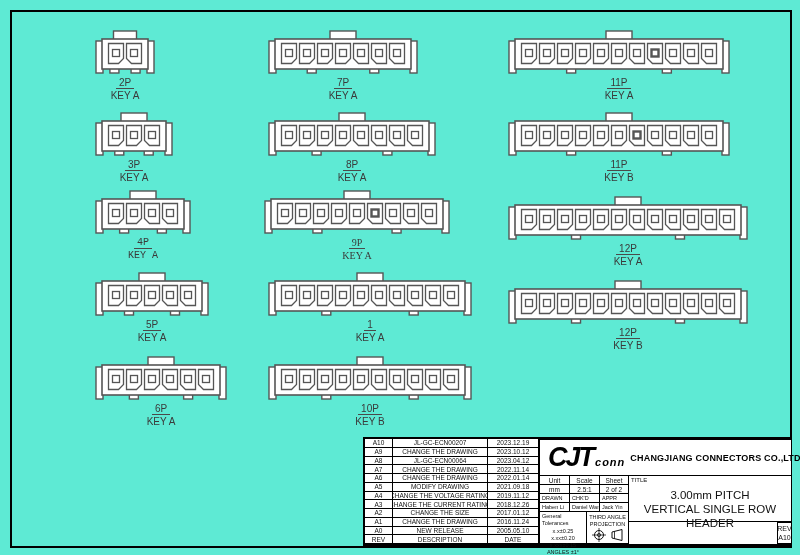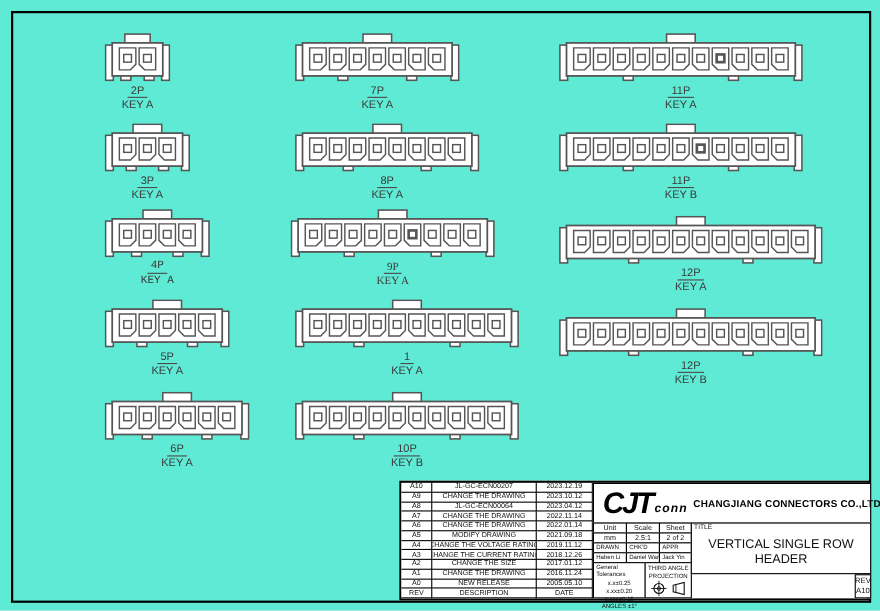--- a/index.html
+++ b/index.html
@@ -522,20 +522,21 @@
         <line x1="1" y1="8" x2="15" y2="8" stroke="#111" stroke-width="0.8"></line>
         <line x1="8" y1="1" x2="8" y2="15" stroke="#111" stroke-width="0.8"></line>
         <path d="M21,5 L31,2.5 L31,13.5 L21,11 Z" fill="none" stroke="#111" stroke-width="1"></path>
         <line x1="23.5" y1="4.4" x2="23.5" y2="11.6" stroke="#111" stroke-width="0.8"></line>
       </svg>
     </div>
 
     <div class="cell title-cell" style="left:263px;top:36px;width:164px;height:47px;">
       <span class="sec-label">TITLE</span>
       <div class="title-text">
+        <div>3.00mm PITCH</div>
         <div>VERTICAL SINGLE ROW HEADER</div>
       </div>
     </div>
 
 
     <div class="cell rev-cell" style="left:412px;top:83px;width:15px;height:22px;">
       <div>REV</div>
       <div>A10</div>
     </div>
 

